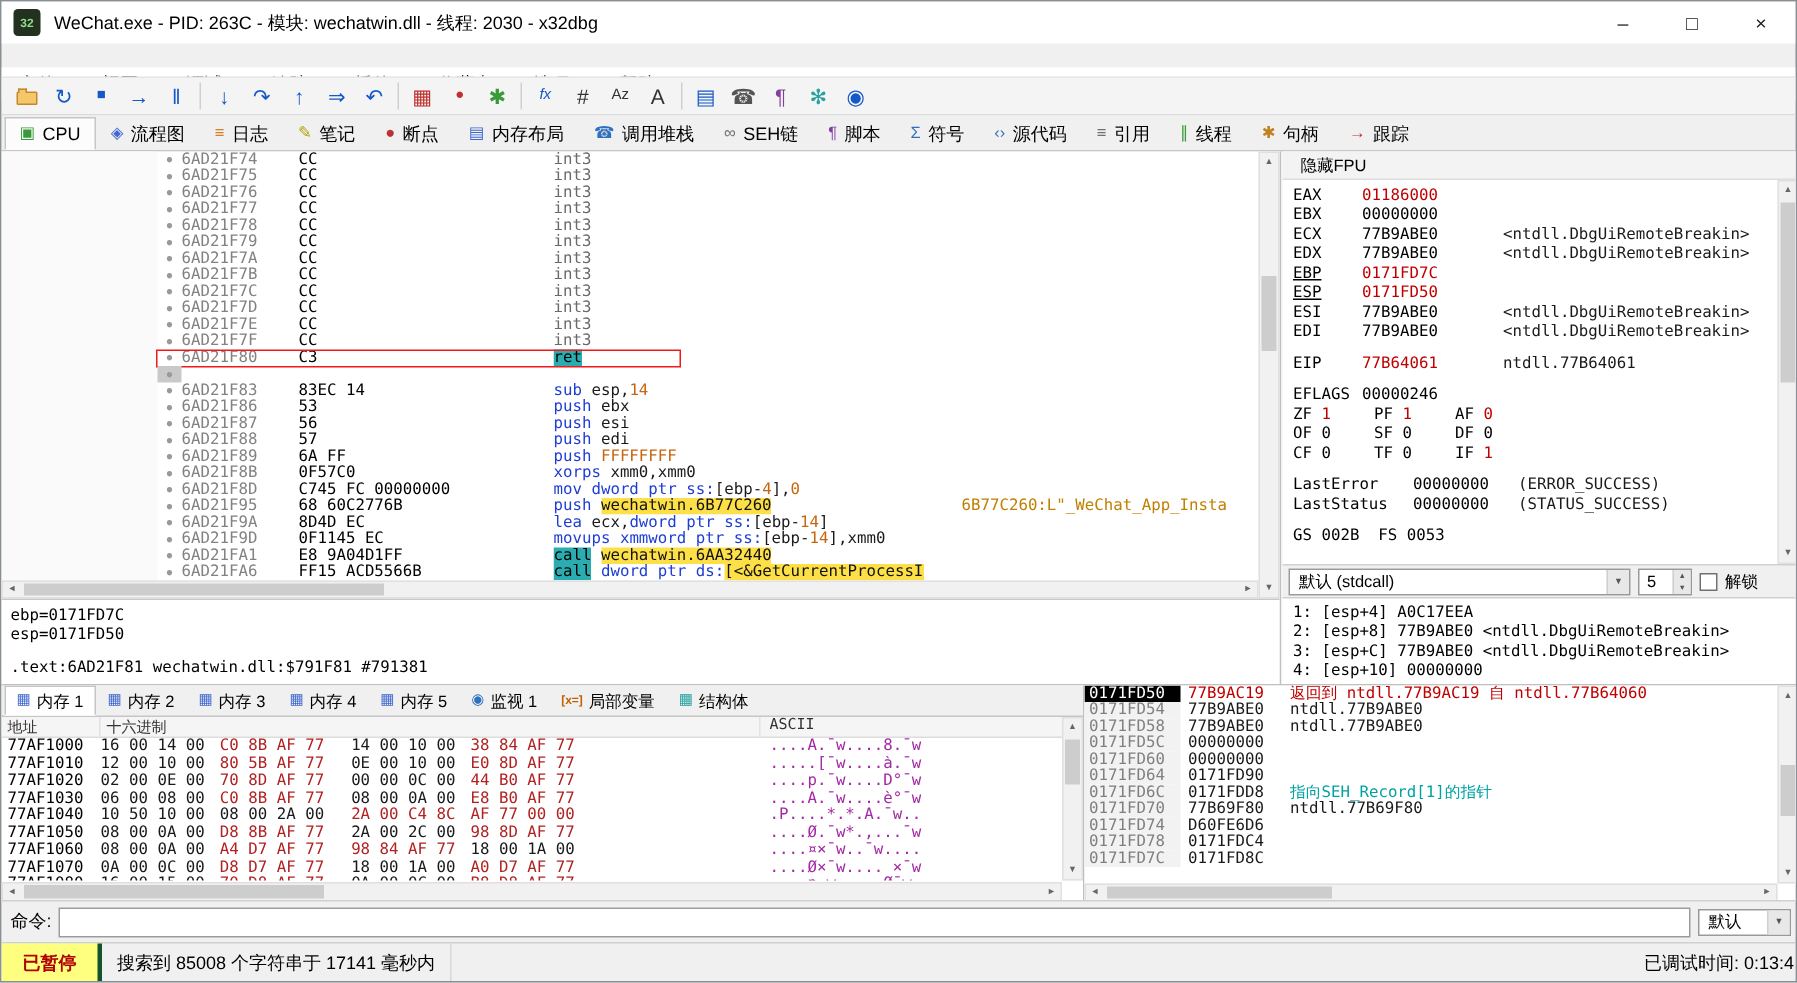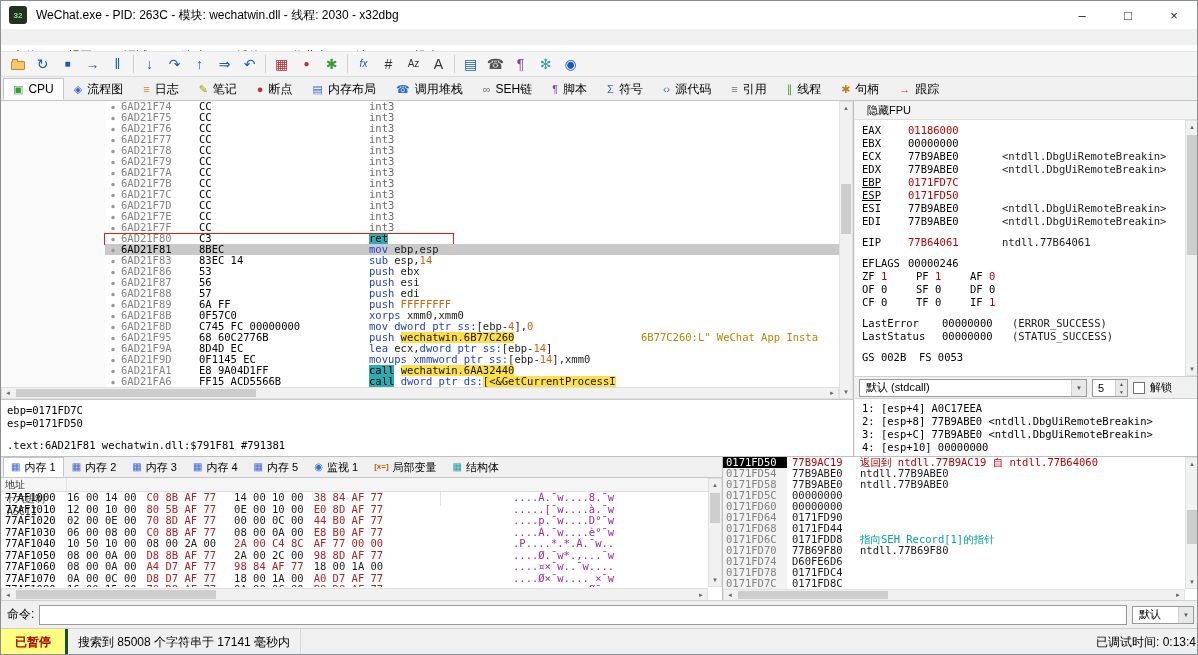--- a/index.html
+++ b/index.html
@@ -97,21 +97,21 @@
 .cblabel{font-size:11px;}
 .args{position:absolute;top:297px;left:0;right:0;bottom:0;background:#fff;border-top:1px solid #d0d0d0;font-family:"DejaVu Sans Mono",monospace;font-size:10.5px;padding:3px 0 0 7px;}
 .aline{height:13px;line-height:13px;white-space:pre;}
 
 
 .bottom{position:absolute;top:455px;left:0;right:0;height:144px;border-top:1px solid #c0c0c0;}
 .bleft{position:absolute;left:0;top:0;width:722px;height:144px;background:#fff;border-right:1px solid #c0c0c0;}
 .btabs{height:21px;background:#f0f0f0;display:flex;align-items:flex-end;border-bottom:1px solid #c6c6c6;padding-left:2px;}
 .btab{display:flex;align-items:center;gap:4px;padding:2px 7px;height:20px;font-size:11px;border:1px solid transparent;white-space:nowrap;}
 .btab.sel{background:#fff;border-color:#c6c6c6;border-bottom-color:#fff;}
-.dumphead{position:absolute;top:21px;left:0;right:14px;height:14px;background:#f5f5f5;border-bottom:1px solid #ddd;font-family:"DejaVu Sans Mono",monospace;font-size:10px;display:flex;color:#333;flex-direction:column;}
+.dumphead{position:absolute;top:21px;left:0;right:14px;height:14px;background:#f5f5f5;border-bottom:1px solid #ddd;font-family:"DejaVu Sans Mono",monospace;font-size:10px;display:flex;color:#333;}
 .dh-addr{width:66px;padding-left:4px;border-right:1px solid #e2e2e2;}
 .dh-hex{width:440px;padding-left:4px;border-right:1px solid #e2e2e2;}
 .dh-ascii{flex:1;padding-left:6px;}
 .dumprows{position:absolute;top:35px;left:0;right:14px;height:95px;overflow:hidden;font-family:"DejaVu Sans Mono",monospace;font-size:10.5px;}
 .dr{height:11.5px;line-height:11.5px;display:flex;white-space:pre;}
 .da{width:66px;padding-left:4px;color:#000;}
 .dh{width:440px;display:flex;}
 .dh span{margin-right:10px;}
 .dh span:nth-child(2){margin-right:18px;}
 .g0{color:#1a1a1a;}
@@ -314,21 +314,21 @@
         <div class="drow"><span class="dot">●</span><div class="rowin"><span class="daddr">6AD21F77</span><span class="dbytes">CC</span><span class="dinstr"><span class="tk-gr">int3</span></span><span class="dcmt"></span></div></div>
         <div class="drow"><span class="dot">●</span><div class="rowin"><span class="daddr">6AD21F78</span><span class="dbytes">CC</span><span class="dinstr"><span class="tk-gr">int3</span></span><span class="dcmt"></span></div></div>
         <div class="drow"><span class="dot">●</span><div class="rowin"><span class="daddr">6AD21F79</span><span class="dbytes">CC</span><span class="dinstr"><span class="tk-gr">int3</span></span><span class="dcmt"></span></div></div>
         <div class="drow"><span class="dot">●</span><div class="rowin"><span class="daddr">6AD21F7A</span><span class="dbytes">CC</span><span class="dinstr"><span class="tk-gr">int3</span></span><span class="dcmt"></span></div></div>
         <div class="drow"><span class="dot">●</span><div class="rowin"><span class="daddr">6AD21F7B</span><span class="dbytes">CC</span><span class="dinstr"><span class="tk-gr">int3</span></span><span class="dcmt"></span></div></div>
         <div class="drow"><span class="dot">●</span><div class="rowin"><span class="daddr">6AD21F7C</span><span class="dbytes">CC</span><span class="dinstr"><span class="tk-gr">int3</span></span><span class="dcmt"></span></div></div>
         <div class="drow"><span class="dot">●</span><div class="rowin"><span class="daddr">6AD21F7D</span><span class="dbytes">CC</span><span class="dinstr"><span class="tk-gr">int3</span></span><span class="dcmt"></span></div></div>
         <div class="drow"><span class="dot">●</span><div class="rowin"><span class="daddr">6AD21F7E</span><span class="dbytes">CC</span><span class="dinstr"><span class="tk-gr">int3</span></span><span class="dcmt"></span></div></div>
         <div class="drow"><span class="dot">●</span><div class="rowin"><span class="daddr">6AD21F7F</span><span class="dbytes">CC</span><span class="dinstr"><span class="tk-gr">int3</span></span><span class="dcmt"></span></div></div>
         <div class="drow marked"><span class="dot">●</span><div class="rowin"><span class="daddr">6AD21F80</span><span class="dbytes">C3</span><span class="dinstr"><span class="tk-cr">ret</span></span><span class="dcmt"></span></div></div>
-        <div class="drow sel"><span class="dot">●</span><div class="rowin"><span class="daddr">6AD21F81</span><span class="dbytes">8BEC</span><span class="dinstr"><span class="tk-mn">mov </span><span class="tk-pl">ebp,esp</span></span><span class="dcmt"></span></div></div>
+        <div class="drow sel"><span class="dot">●</span></div>
         <div class="drow"><span class="dot">●</span><div class="rowin"><span class="daddr">6AD21F83</span><span class="dbytes">83EC 14</span><span class="dinstr"><span class="tk-mn">sub </span><span class="tk-pl">esp,</span><span class="tk-nm">14</span></span><span class="dcmt"></span></div></div>
         <div class="drow"><span class="dot">●</span><div class="rowin"><span class="daddr">6AD21F86</span><span class="dbytes">53</span><span class="dinstr"><span class="tk-mn">push </span><span class="tk-pl">ebx</span></span><span class="dcmt"></span></div></div>
         <div class="drow"><span class="dot">●</span><div class="rowin"><span class="daddr">6AD21F87</span><span class="dbytes">56</span><span class="dinstr"><span class="tk-mn">push </span><span class="tk-pl">esi</span></span><span class="dcmt"></span></div></div>
         <div class="drow"><span class="dot">●</span><div class="rowin"><span class="daddr">6AD21F88</span><span class="dbytes">57</span><span class="dinstr"><span class="tk-mn">push </span><span class="tk-pl">edi</span></span><span class="dcmt"></span></div></div>
         <div class="drow"><span class="dot">●</span><div class="rowin"><span class="daddr">6AD21F89</span><span class="dbytes">6A FF</span><span class="dinstr"><span class="tk-mn">push </span><span class="tk-nm">FFFFFFFF</span></span><span class="dcmt"></span></div></div>
         <div class="drow"><span class="dot">●</span><div class="rowin"><span class="daddr">6AD21F8B</span><span class="dbytes">0F57C0</span><span class="dinstr"><span class="tk-mn">xorps </span><span class="tk-pl">xmm0,xmm0</span></span><span class="dcmt"></span></div></div>
         <div class="drow"><span class="dot">●</span><div class="rowin"><span class="daddr">6AD21F8D</span><span class="dbytes">C745 FC 00000000</span><span class="dinstr"><span class="tk-mn">mov </span><span class="tk-mn">dword ptr ss:</span><span class="tk-pl">[ebp-</span><span class="tk-nm">4</span><span class="tk-pl">],</span><span class="tk-nm">0</span></span><span class="dcmt"></span></div></div>
         <div class="drow"><span class="dot">●</span><div class="rowin"><span class="daddr">6AD21F95</span><span class="dbytes">68 60C2776B</span><span class="dinstr"><span class="tk-mn">push </span><span class="tk-hy">wechatwin.6B77C260</span></span><span class="dcmt">6B77C260:L"_WeChat_App_Insta</span></div></div>
         <div class="drow"><span class="dot">●</span><div class="rowin"><span class="daddr">6AD21F9A</span><span class="dbytes">8D4D EC</span><span class="dinstr"><span class="tk-mn">lea </span><span class="tk-pl">ecx,</span><span class="tk-mn">dword ptr ss:</span><span class="tk-pl">[ebp-</span><span class="tk-nm">14</span><span class="tk-pl">]</span></span><span class="dcmt"></span></div></div>
         <div class="drow"><span class="dot">●</span><div class="rowin"><span class="daddr">6AD21F9D</span><span class="dbytes">0F1145 EC</span><span class="dinstr"><span class="tk-mn">movups </span><span class="tk-mn">xmmword ptr ss:</span><span class="tk-pl">[ebp-</span><span class="tk-nm">14</span><span class="tk-pl">],</span><span class="tk-pl">xmm0</span></span><span class="dcmt"></span></div></div>
@@ -486,21 +486,20 @@
     </div>
 
     <div class="bright">
       <div class="stackrows">
           <div class="sr sel"><span class="sa">0171FD50</span><span class="sv red">77B9AC19</span><span class="sc red">返回到 ntdll.77B9AC19 自 ntdll.77B64060</span></div>
           <div class="sr"><span class="sa">0171FD54</span><span class="sv">77B9ABE0</span><span class="sc">ntdll.77B9ABE0</span></div>
           <div class="sr"><span class="sa">0171FD58</span><span class="sv">77B9ABE0</span><span class="sc">ntdll.77B9ABE0</span></div>
           <div class="sr"><span class="sa">0171FD5C</span><span class="sv">00000000</span><span class="sc"></span></div>
           <div class="sr"><span class="sa">0171FD60</span><span class="sv">00000000</span><span class="sc"></span></div>
           <div class="sr"><span class="sa">0171FD64</span><span class="sv">0171FD90</span><span class="sc"></span></div>
-          <div class="sr"><span class="sa">0171FD68</span><span class="sv">0171FD44</span><span class="sc"></span></div>
           <div class="sr"><span class="sa">0171FD6C</span><span class="sv">0171FDD8</span><span class="sc teal">指向SEH_Record[1]的指针</span></div>
           <div class="sr"><span class="sa">0171FD70</span><span class="sv">77B69F80</span><span class="sc">ntdll.77B69F80</span></div>
           <div class="sr"><span class="sa">0171FD74</span><span class="sv">D60FE6D6</span><span class="sc"></span></div>
           <div class="sr"><span class="sa">0171FD78</span><span class="sv">0171FDC4</span><span class="sc"></span></div>
           <div class="sr"><span class="sa">0171FD7C</span><span class="sv">0171FD8C</span><span class="sc"></span></div>
         </div>
 
       <div class="sb v" style="top:0;right:0;width:14px;height:132px;">
         <span class="sba">▲</span>
         <span class="sbtrack">

